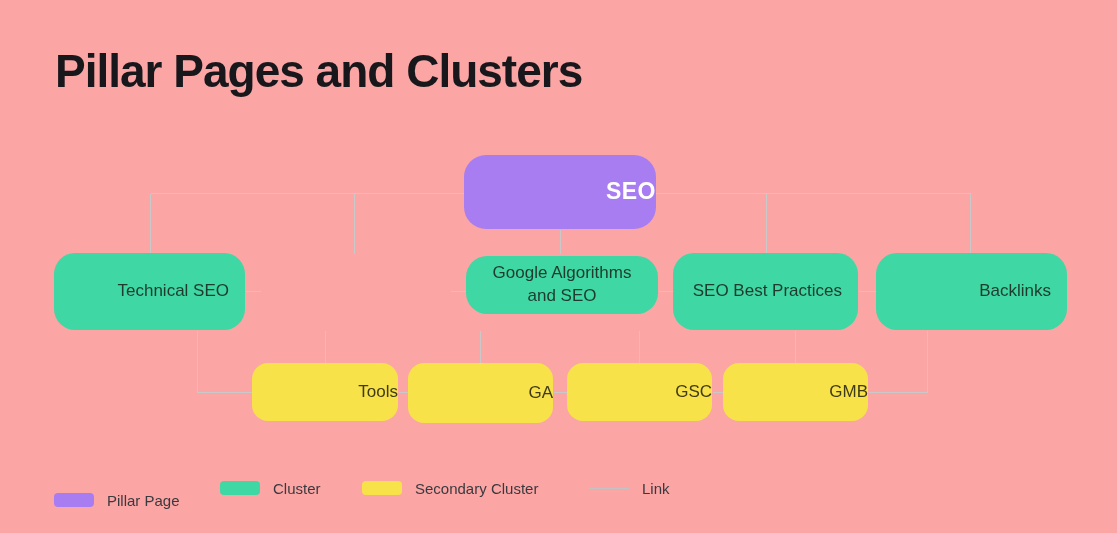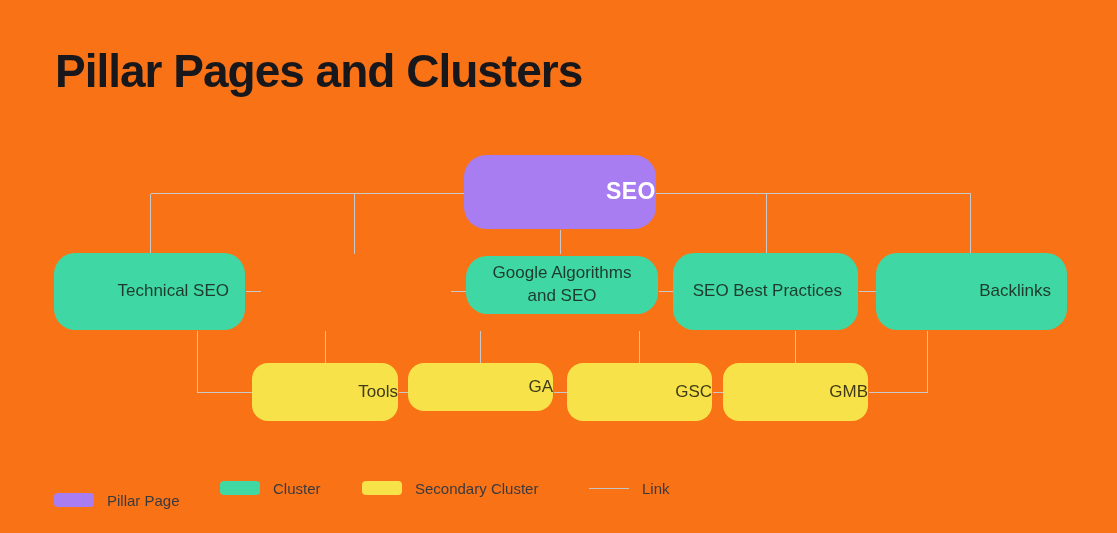--- a/index.html
+++ b/index.html
@@ -1,19 +1,19 @@
 <!DOCTYPE html>
 <html><head>
 <meta charset="utf-8">
 <style>
   html,body{margin:0;padding:0;background:#fff;}
   .canvas{
     position:relative;
     width:1117px;height:533px;
-    background:#f97316;
+    background:#fca5a5;
     font-family:"Liberation Sans", sans-serif;
     overflow:hidden;
   }
   .page-title{
     position:absolute;left:55px;top:44px;margin:0;
     font-size:46px;font-weight:700;letter-spacing:-1px;
     color:#18181c;
   }
   svg.links{position:absolute;left:0;top:0;}
   .node{
@@ -112,21 +112,21 @@
   <div class="node cluster" style="left:673px;top:253px;width:185px;height:77px;">
     <span>SEO Best Practices</span>
   </div>
   <div class="node cluster" style="left:876px;top:253px;width:191px;height:77px;">
     <span>Backlinks</span>
   </div>
 
   <div class="node secondary" style="left:252px;top:363px;width:146px;height:58px;">
     <span>Tools</span>
   </div>
-  <div class="node secondary" style="left:408px;top:363px;width:145px;height:48px;">
+  <div class="node secondary" style="left:408px;top:363px;width:145px;height:60px;">
     <span>GA</span>
   </div>
   <div class="node secondary" style="left:567px;top:363px;width:145px;height:58px;">
     <span>GSC</span>
   </div>
   <div class="node secondary" style="left:723px;top:363px;width:145px;height:58px;">
     <span>GMB</span>
   </div>
 
   <div class="legend">

